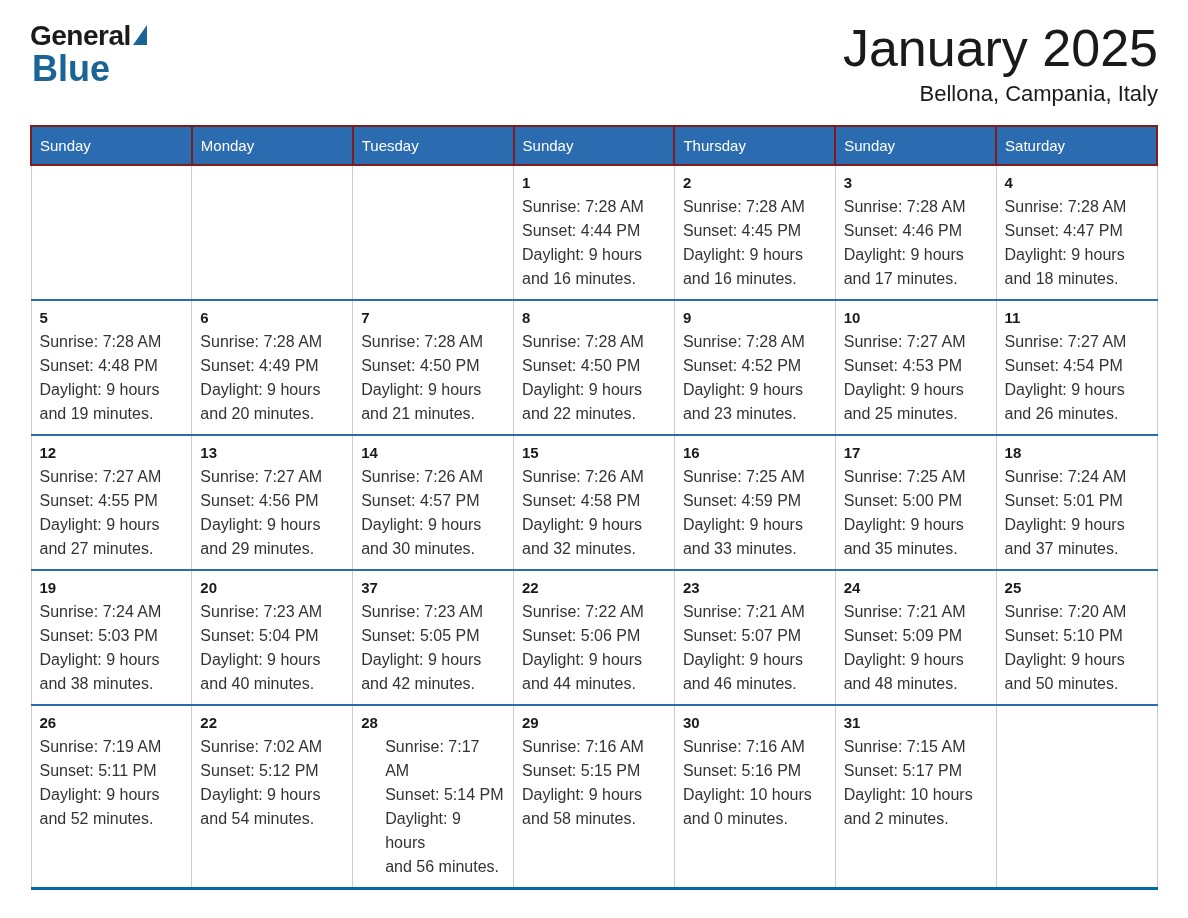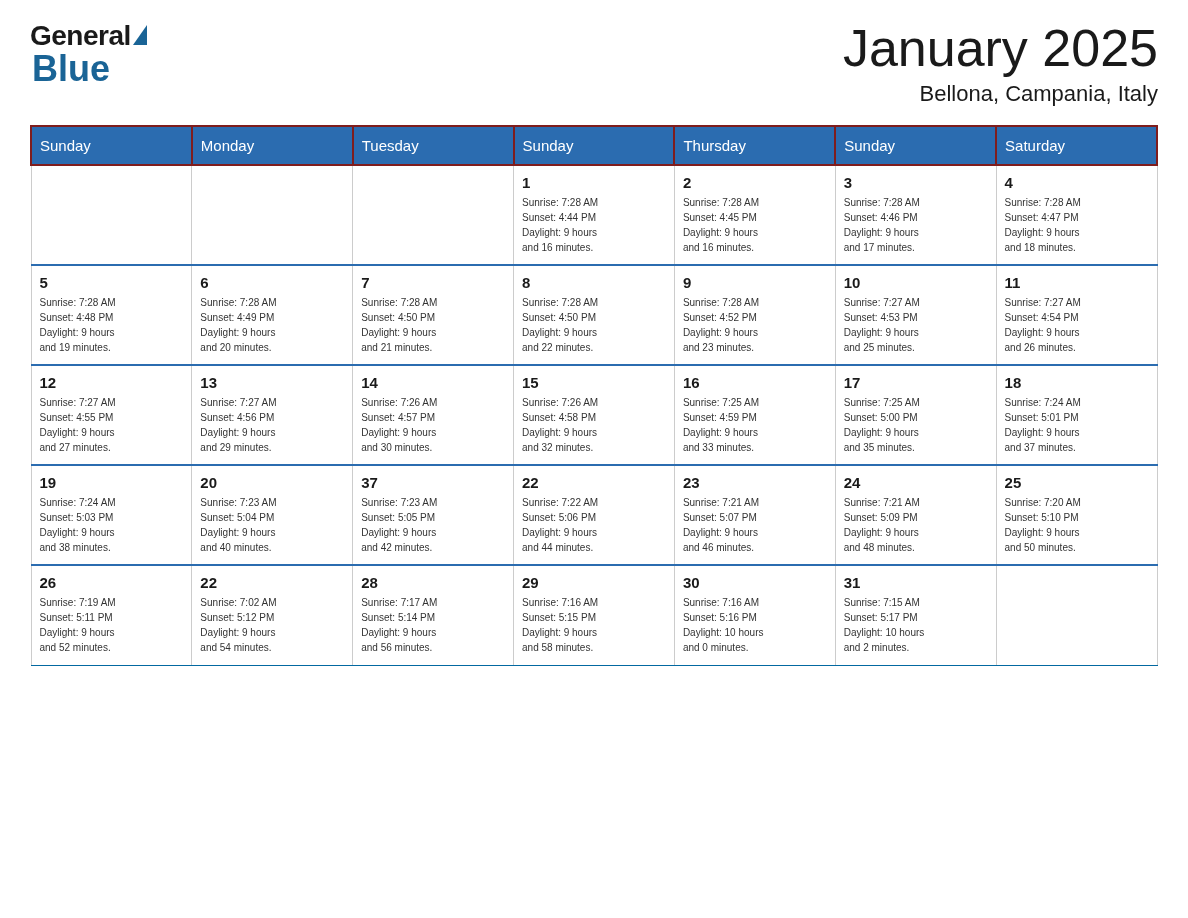--- a/index.html
+++ b/index.html
@@ -88,26 +88,26 @@
       height: 100px;
     }
     .day-number {
       font-size: 15px;
       font-weight: bold;
       color: #1a1a1a;
       display: block;
       margin-bottom: 4px;
     }
     .day-info {
-      font-size: 10px;
+      font-size: 16px;
       color: #333;
       line-height: 1.5;
     }
     tbody tr:last-child td {
-      border-bottom: 1px solid #0369a1;
+      border-bottom: 3px solid #0369a1;
     }
   </style>
 </head>
 <body>
 
 <div class="header">
   <div class="logo">
     <div class="logo-top">
       <span class="logo-general">General</span>
       <div class="logo-triangle"></div>
@@ -329,21 +329,21 @@
         </td>
         <td>
           <span class="day-number">22</span>
           <div class="day-info" style="white-space: pre-line;">Sunrise: 7:02 AM
 Sunset: 5:12 PM
 Daylight: 9 hours
 and 54 minutes.</div>
         </td>
         <td>
           <span class="day-number">28</span>
-          <div class="day-info" style="white-space: pre-line;">Sunrise: 7:17 AM
+          <div class="day-info" style="white-space: pre-line; margin-left: 24px;">Sunrise: 7:17 AM
 Sunset: 5:14 PM
 Daylight: 9 hours
 and 56 minutes.</div>
         </td>
         <td>
           <span class="day-number">29</span>
           <div class="day-info" style="white-space: pre-line;">Sunrise: 7:16 AM
 Sunset: 5:15 PM
 Daylight: 9 hours
 and 58 minutes.</div>

